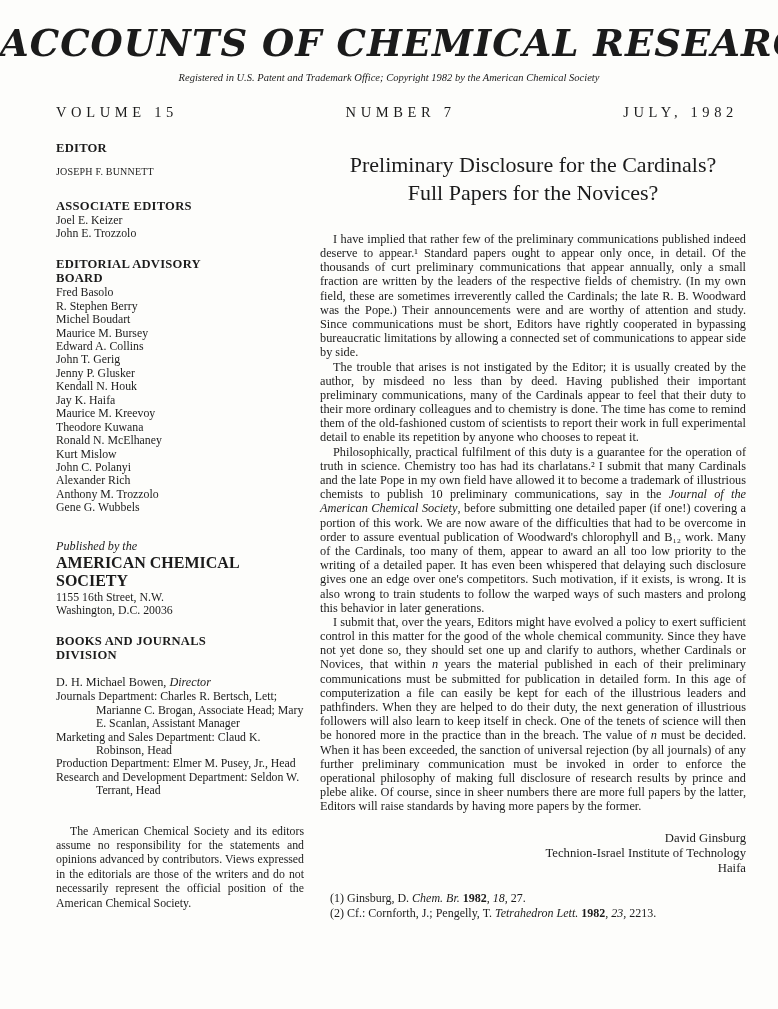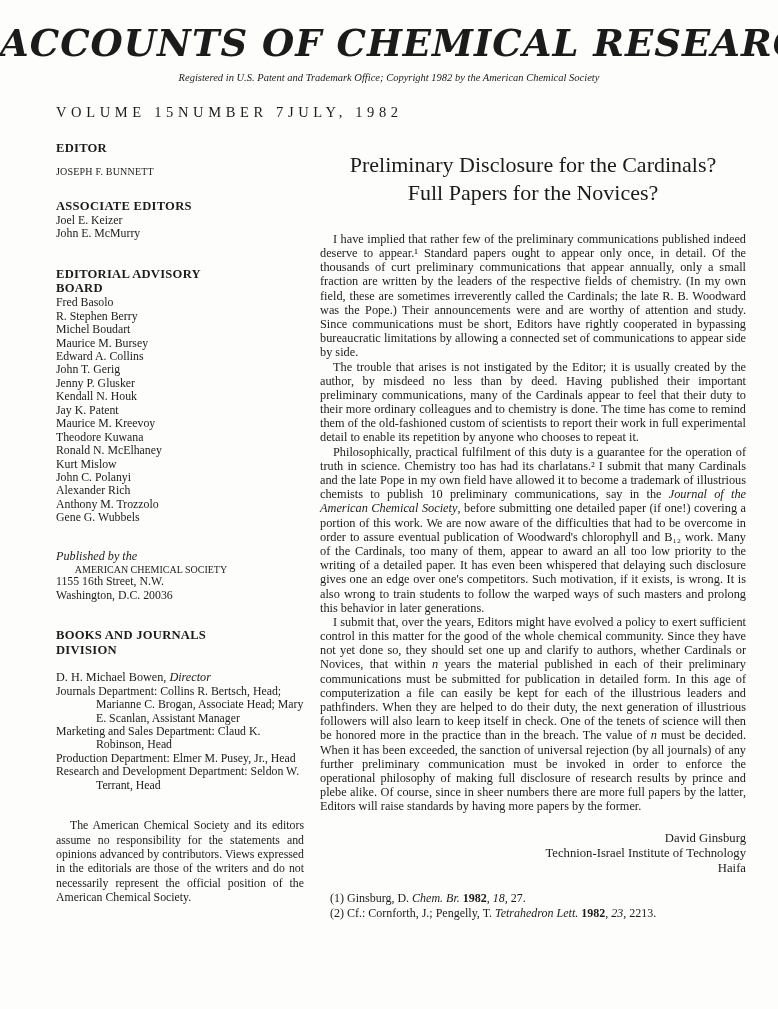--- a/index.html
+++ b/index.html
@@ -11,38 +11,38 @@
   }
   
   .masthead { text-align:center; padding-top:22px; }
   .journal-title {
     margin:0; font-family:"DejaVu Serif","Liberation Serif",serif;
     font-style:italic; font-weight:bold; font-size:37px; line-height:1.15;
     letter-spacing:1px; white-space:nowrap;
   }
   .registration { font-style:italic; font-size:10.5px; margin-top:7px; }
   .volume-row {
-    display:flex; justify-content:flex-start; align-items:baseline;
+    display:flex; justify-content:space-between; align-items:baseline;
     padding:0 40px 0 56px; margin-top:21px; font-size:14.5px; letter-spacing:0.32em;
   }
   
   .columns { display:flex; padding:0 32px 0 56px; margin-top:20px; }
   .left-col { width:248px; flex:none; font-size:11.8px; line-height:1.14; }
   .right-col { flex:1; padding-top:10px; min-width:0; padding-left:16px; }
 
   .sec-heading { font-weight:bold; font-size:12.6px; line-height:1.18; letter-spacing:0.02em; }
   .narrow { max-width:182px; }
   .editor-name { margin-top:11px; font-size:10px; letter-spacing:0.02em; }
   .mt-sec { margin-top:21px; }
-  .mt-sec-lg { margin-top:26px; }
+  .mt-sec-lg { margin-top:16px; }
   ul.plain { list-style:none; margin:0; padding:0; }
   .name-list { margin:9px 0 0 40px; }
   .addr-list { margin:1px 0 0 40px; }
   .published-by { margin-top:25px; font-style:italic; font-size:12.2px; }
-  .publisher { font-weight:normal; font-size:10px; line-height:1.16; max-width:190px;text-align:center; }
+  .publisher { font-weight:bold; font-size:16px; line-height:1.16; max-width:190px; }
   .director-line { margin-top:13px; font-size:12.2px; }
   .director-line i { font-style:italic; }
   .dept-list { margin-top:25px; }
   .dept-list li { padding-left:40px; text-indent:-40px; }
   .disclaimer { margin:26px 0 0 0; text-align:justify; text-indent:14px; line-height:1.22; }
 
   
   .article-title {
     margin:0 auto; max-width:402px; text-align:center;
     font-size:22px; font-weight:normal; line-height:1.28;
@@ -71,34 +71,34 @@
 
   <div class="columns">
 
     <aside class="left-col">
       <div class="sec-heading">EDITOR</div>
       <div class="editor-name">JOSEPH F. BUNNETT</div>
 
       <div class="sec-heading mt-sec">ASSOCIATE EDITORS</div>
       <ul class="plain name-list">
           <li>Joel E. Keizer</li>
-          <li>John E. McMurry</li>
+          <li>John E. Trozzolo</li>
         </ul>
 
       <div class="sec-heading narrow mt-sec-lg">EDITORIAL ADVISORY BOARD</div>
       <ul class="plain name-list">
           <li>Fred Basolo</li>
           <li>R. Stephen Berry</li>
           <li>Michel Boudart</li>
           <li>Maurice M. Bursey</li>
           <li>Edward A. Collins</li>
           <li>John T. Gerig</li>
           <li>Jenny P. Glusker</li>
           <li>Kendall N. Houk</li>
-          <li>Jay K. Patent</li>
+          <li>Jay K. Haifa</li>
           <li>Maurice M. Kreevoy</li>
           <li>Theodore Kuwana</li>
           <li>Ronald N. McElhaney</li>
           <li>Kurt Mislow</li>
           <li>John C. Polanyi</li>
           <li>Alexander Rich</li>
           <li>Anthony M. Trozzolo</li>
           <li>Gene G. Wubbels</li>
         </ul>
 
@@ -106,21 +106,21 @@
       <div class="publisher">AMERICAN CHEMICAL SOCIETY</div>
       <ul class="plain addr-list">
           <li>1155 16th Street, N.W.</li>
           <li>Washington, D.C.  20036</li>
         </ul>
 
       <div class="sec-heading narrow mt-sec-lg">BOOKS AND JOURNALS DIVISION</div>
       <div class="director-line"><span>D. H. Michael Bowen, </span><i>Director</i></div>
 
       <ul class="plain dept-list">
-          <li>Journals Department:  Collins R. Bertsch, Head; Marianne C. Brogan, Associate Head; Mary E. Scanlan, Assistant Manager</li>
+          <li>Journals Department:  Charles R. Bertsch, Lett; Marianne C. Brogan, Associate Head; Mary E. Scanlan, Assistant Manager</li>
           <li>Marketing and Sales Department:  Claud K. Robinson, Head</li>
           <li>Production Department:  Elmer M. Pusey, Jr., Head</li>
           <li>Research and Development Department:  Seldon W. Terrant, Head</li>
         </ul>
 
       <p class="disclaimer">The American Chemical Society and its editors assume no responsibility for the statements and opinions advanced by contributors.  Views expressed in the editorials are those of the writers and do not necessarily represent the official position of the American Chemical Society.</p>
     </aside>
 
     <main class="right-col">
       <h2 class="article-title">Preliminary Disclosure for the Cardinals?  Full Papers for the Novices?</h2>

